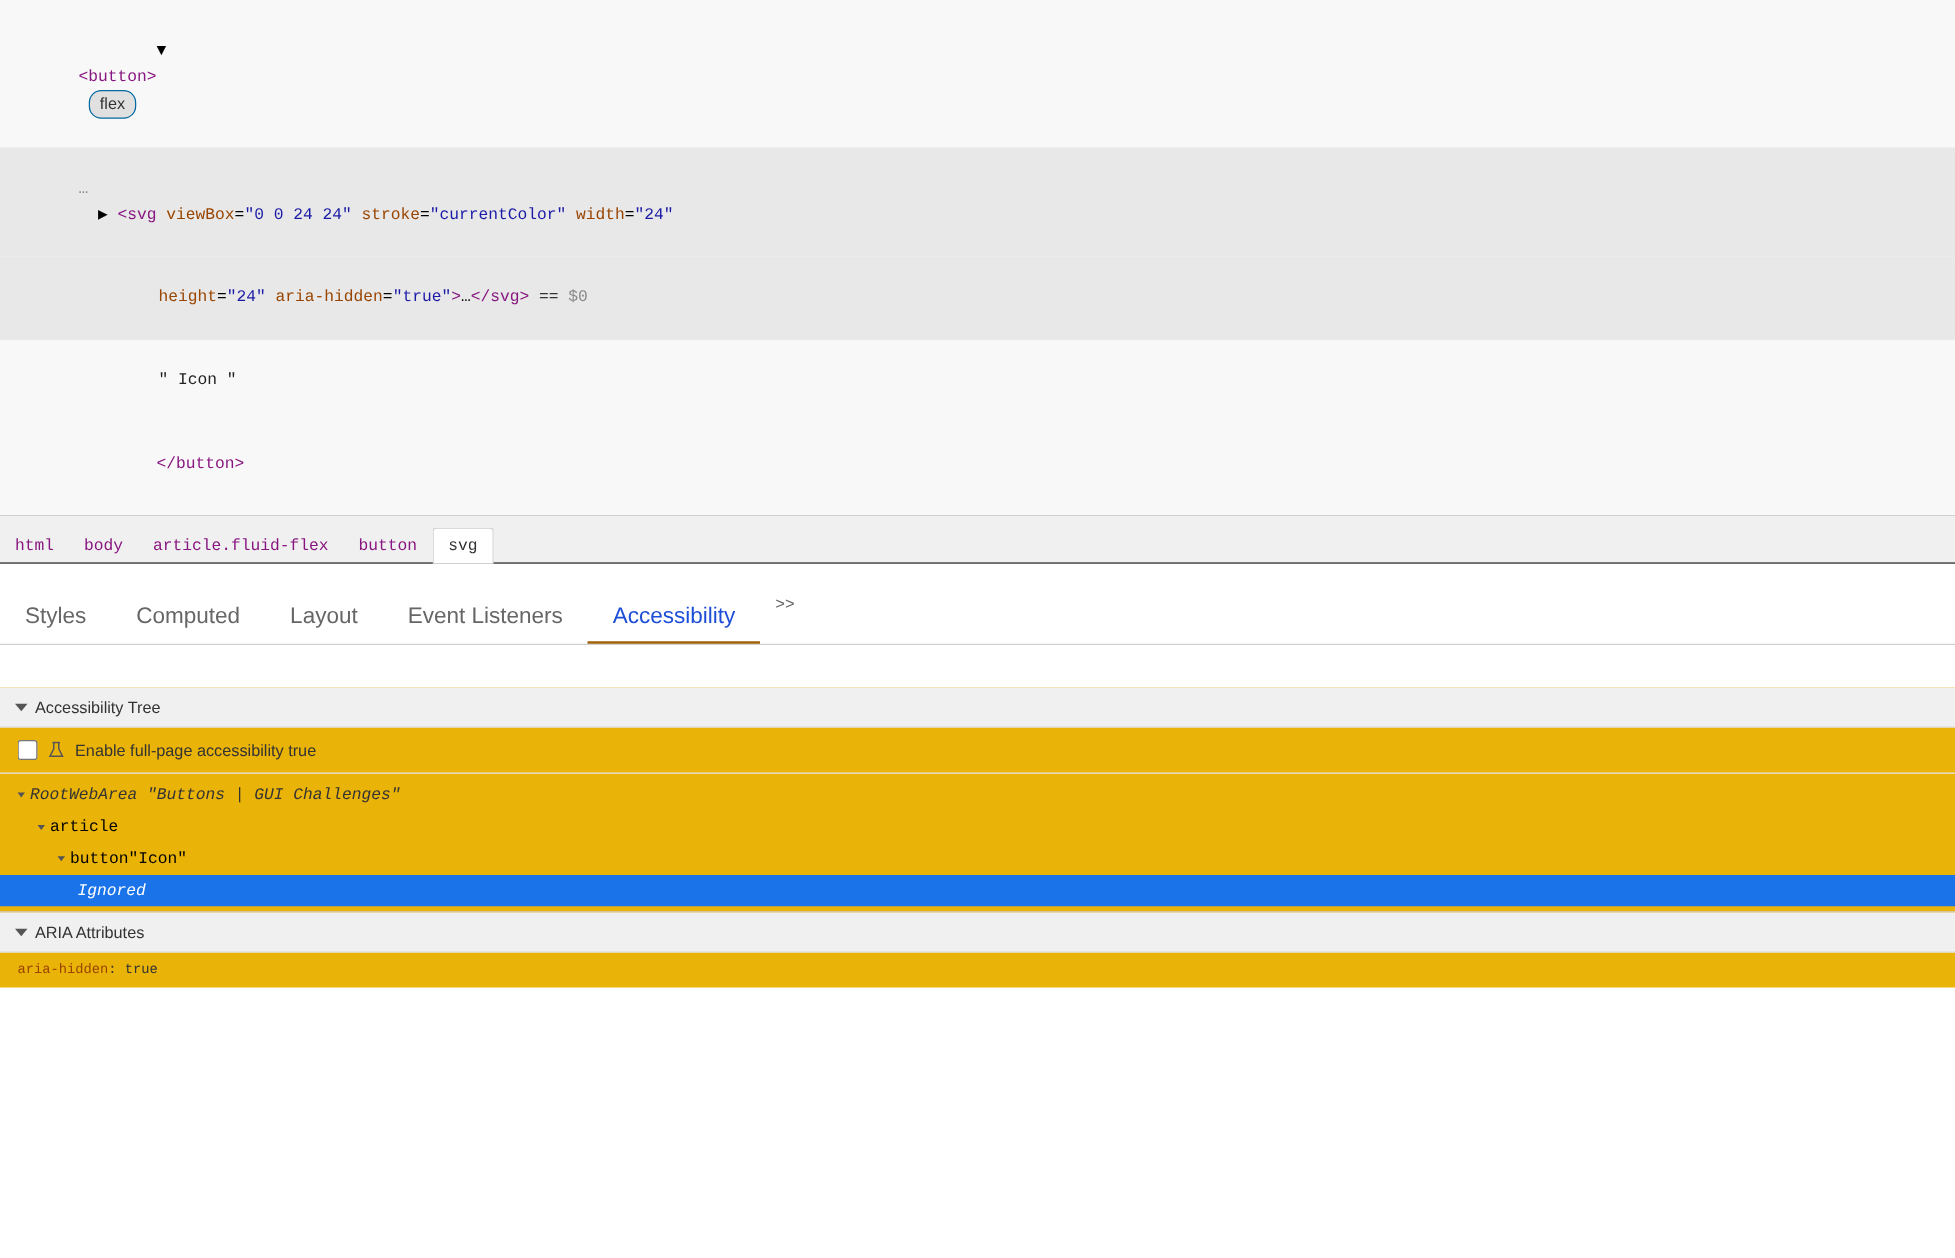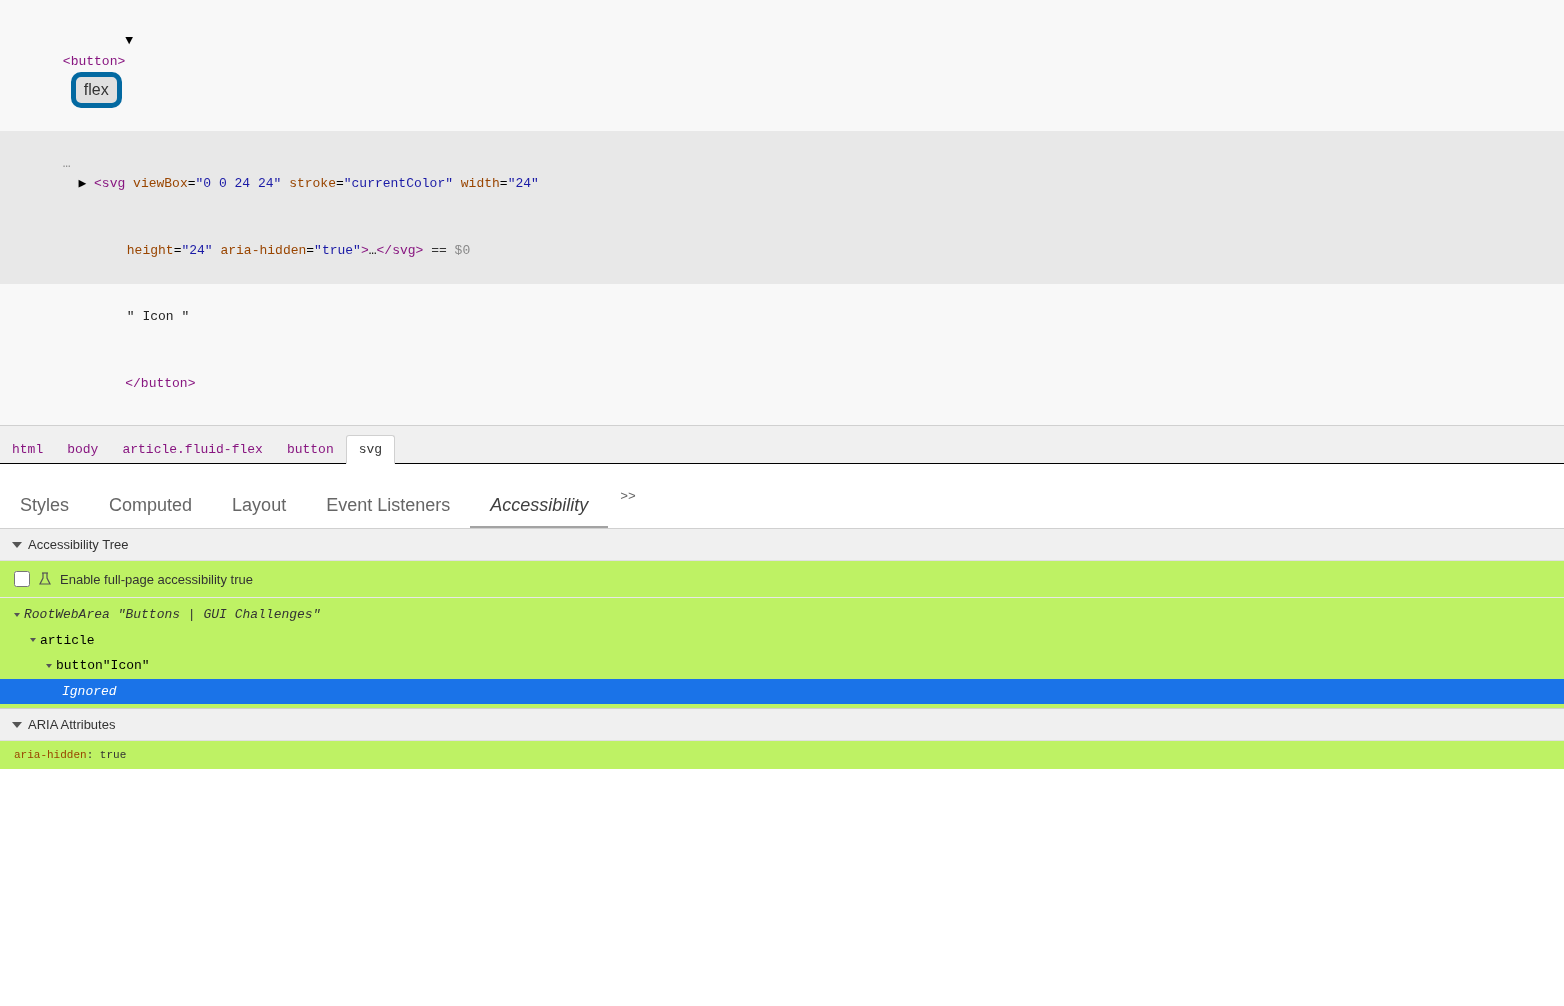--- a/index.html
+++ b/index.html
@@ -86,36 +86,36 @@
       padding: 10px 20px;
       font-size: 18px;
       color: #666;
       cursor: pointer;
       border-bottom: 2px solid transparent;
       font-family: -apple-system, BlinkMacSystemFont, 'Segoe UI', sans-serif;
       margin-top: 21px;
     }
 
     .tab-item.active {
-      color: #404040;
-      border-bottom: 2px solid #a3a3a3;
+      color: #1d4ed8;
+      border-bottom: 2px solid #a16207;
       font-weight: 500;
-      font-style: italic;
     }
 
     .tab-more {
       padding: 10px 12px;
       font-size: 13px;
       color: #666;
       cursor: pointer;
     }
 
     
     .main-content {
-      background: #bef264;
+      background: #eab308;
+      margin-top: 34px;
     }
 
     
     .section-header {
       background: #f0f0f0;
       padding: 8px 12px;
       font-size: 13px;
       color: #333;
       display: flex;
       align-items: center;
@@ -236,21 +236,21 @@
   </style>
 </head>
 <body>
 
 <div class="source-panel">
   <div class="source-panel-inner">
 
     <div class="source-line">
       <span>        ▼</span>
       <span class="tag-bracket">&lt;</span><span class="tag-name">button</span><span class="tag-bracket">&gt;</span>
-      <span style="display:inline-block; background:#e0e0e0; border:5px solid #0369a1; border-radius:10px; padding:0 8px; font-size:16px; color:#333; margin-left:8px; font-family: -apple-system, sans-serif;">flex</span>
+      <span style="display:inline-block; background:#e0e0e0; border:1px solid #0369a1; border-radius:10px; padding:0 8px; font-size:13px; color:#333; margin-left:8px; font-family: -apple-system, sans-serif;">flex</span>
     </div>
 
     <div class="source-line highlighted">
       <span class="dots">…</span>
       <span>  ▶ </span><span class="tag-bracket">&lt;</span><span class="tag-name">svg</span><span> </span><span class="attr-name">viewBox</span><span>=</span><span class="attr-value">"0 0 24 24"</span><span> </span><span class="attr-name">stroke</span><span>=</span><span class="attr-value">"currentColor"</span><span> </span><span class="attr-name">width</span><span>=</span><span class="attr-value">"24"</span>
     </div>
 
     <div class="source-line highlighted" style="padding-left: 80px;">
       <span class="attr-name">height</span><span>=</span><span class="attr-value">"24"</span><span> </span><span class="attr-name">aria-hidden</span><span>=</span><span class="attr-value">"true"</span><span class="tag-bracket">&gt;</span><span>…</span><span class="tag-bracket">&lt;/</span><span class="tag-name">svg</span><span class="tag-bracket">&gt;</span><span style="color:#333;"> == </span><span class="dollar-zero">$0</span>
     </div>

